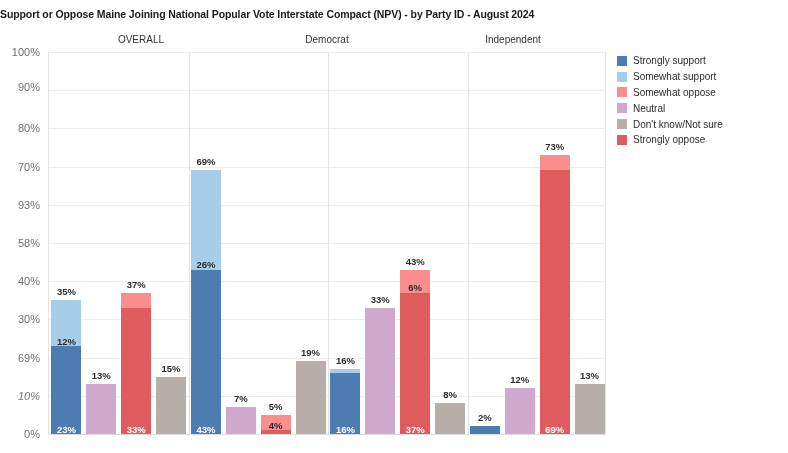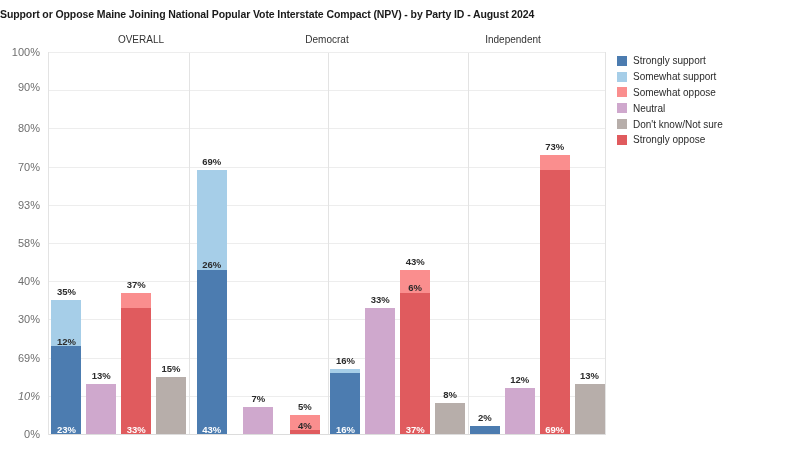--- a/index.html
+++ b/index.html
@@ -275,20 +275,26 @@
         </div>
         <div class="bar-slot">
           <div class="bar-stack">
             <div class="bar-seg" style="height: 3.82px; background: rgb(224, 91, 94);"></div>
             <div class="bar-seg" style="height: 15.28px; background: rgb(250, 142, 142);">
               <span class="seg-label dark">4%</span>
             </div>
           </div>
           <span class="total-label" style="bottom: 22.1px;">5%</span>
         </div>
+        <div class="bar-slot">
+          <div class="bar-stack">
+            <div class="bar-seg" style="height: 72.58px; background: rgb(183, 174, 170);"></div>
+          </div>
+          <span class="total-label" style="bottom: 75.58px;">19%</span>
+        </div>
       </div>
       <div class="bar-group" style="left: 279px; width: 139.5px;">
         <div class="bar-slot">
           <div class="bar-stack">
             <div class="bar-seg" style="height: 61.12px; background: rgb(76, 124, 176);">
               <span class="seg-label light">16%</span>
             </div>
             <div class="bar-seg" style="height: 3.82px; background: rgb(166, 206, 232);"></div>
           </div>
           <span class="total-label" style="bottom: 67.94px;">16%</span>

